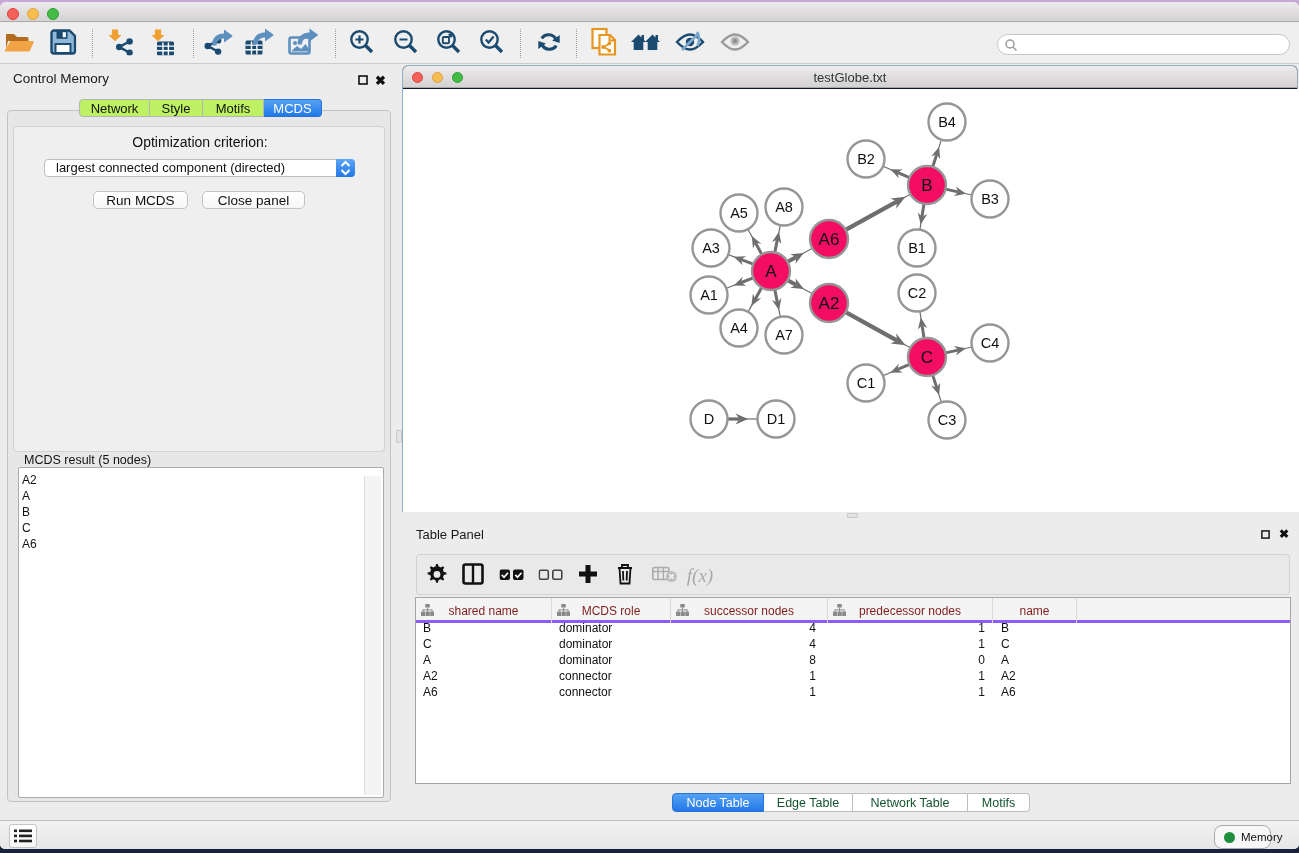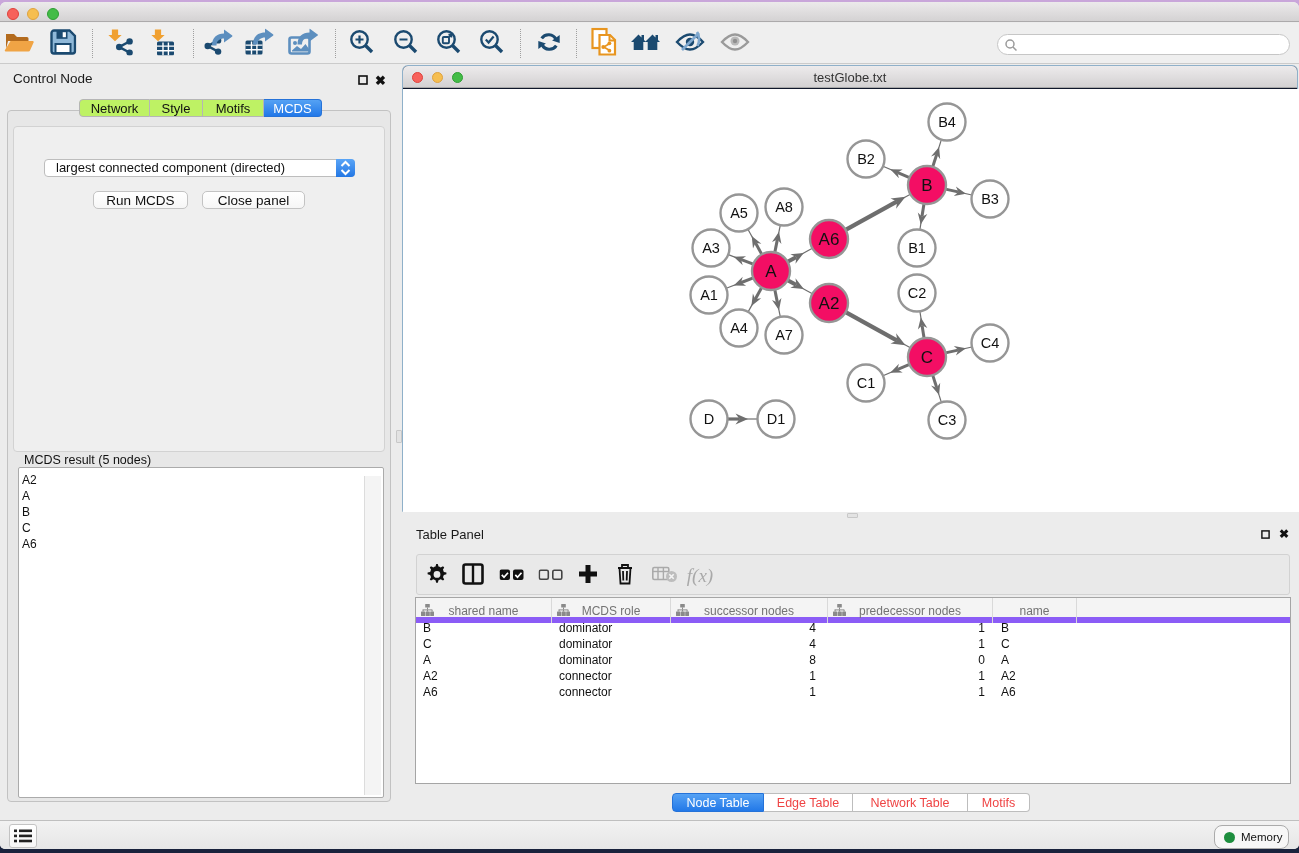--- a/index.html
+++ b/index.html
@@ -28,26 +28,26 @@
 #fs-list { position:absolute; left:0px; top:4px; width:343px; height:319px; font-size:12px; color:#111; line-height:16px; padding-left:3px; }
 #fs-scroll { position:absolute; right:2px; top:8px; width:17px; height:319px; background:#f4f4f4; border-left:1px solid #dcdcdc; }
 .btn { position:absolute; background:linear-gradient(#ffffff,#f6f6f6); border:1px solid #c3c3c3; border-radius:5px; font-size:13.5px; color:#111; display:flex; align-items:center; justify-content:center; }
 #netwin { position:absolute; left:403px; top:64px; width:894px; height:446px; border-radius:5px 5px 2px 2px; box-shadow:0 0 0 1px #8fb0c9; background:#0f172a; }
 #nw-title { position:absolute; left:0; top:0; width:100%; height:22px; background:linear-gradient(#edebec,#d3d1d2); border-bottom:1px solid #a8a8a8; border-radius:5px 5px 0 0; }
 .tl2 { position:absolute; top:6px; width:11px; height:11px; border-radius:50%; }
 #nw-canvas { position:absolute; left:0; top:23px; width:1080px; height:423px; background:#fff; }
 #tpanel { position:absolute; left:395px; top:510px; width:904px; height:308px; background:#ececec; }
 #tp-toolbar { position:absolute; left:21px; top:42px; width:874px; height:41px; background:#e9e9e9; border:1px solid #d2d2d2; border-radius:3px; }
 #tp-table { position:absolute; left:20px; top:85px; width:876px; height:187px; background:#fff; border:1px solid #a5a5a5; }
-#tp-head { position:absolute; left:0; top:0; width:100%; height:25px; background:#f4f4f4; border-bottom:6px solid #8b5cf6; font-size:12px; color:#737373; }
+#tp-head { position:absolute; left:0; top:0; width:100%; height:25px; background:#f4f4f4; border-bottom:3px solid #8b5cf6; font-size:12px; color:#7f1d1d; }
 .th { position:absolute; top:0; height:25px; border-right:1px solid #d9d9d9; display:flex; align-items:center; justify-content:center; gap:5px; }
 .th .ticon { position:absolute; left:5px; top:6px; }
 .td { position:absolute; font-size:12px; color:#111; height:16px; line-height:16px; }
 #tabs2 { position:absolute; left:277px; top:281px; display:flex; }
-.tab2 { height:19px; background:#fff; border:1px solid #bdbdbd; border-left:none; font-size:12.5px; color:#ef4444; display:flex; align-items:center; justify-content:center; }
+.tab2 { height:19px; background:#fff; border:1px solid #bdbdbd; border-left:none; font-size:12.5px; color:#14532d; display:flex; align-items:center; justify-content:center; }
 #statusbar { position:absolute; left:0; top:818px; width:1299px; height:29px; background:linear-gradient(#f2f2f2,#e6e6e6); border-top:1px solid #bfbfbf; }
 </style></head><body>
 <div id="desktop-top"></div>
 <div id="app">
 <div id="titlebar">
  <div class="tl" style="left:7px;background:#f7615b;border:1px solid #de423c"></div>
  <div class="tl" style="left:27px;background:#f6be50;border:1px solid #dfa23f"></div>
  <div class="tl" style="left:47px;background:#43bc47;border:1px solid #2f9e34"></div>
 </div>
 
@@ -193,33 +193,34 @@
 <div class="vsep" style="left:520px"></div>
 <div class="vsep" style="left:576px"></div>
 <div id="searchbox">
         <svg width="14" height="14" viewBox="0 0 14 14" style="position:absolute;left:6px;top:3px">
           <circle cx="6" cy="6" r="4" fill="none" stroke="#9b9b9b" stroke-width="1.5"></circle>
           <line x1="9" y1="9" x2="12.5" y2="12.5" stroke="#9b9b9b" stroke-width="1.5"></line>
         </svg>
       </div>
 </div>
 <div id="cpanel">
-<div class="pnl-title abs" style="left:13px;top:7px;font-size:13.5px">Control Node</div>
+<div class="pnl-title abs" style="left:13px;top:7px;font-size:13.5px">Control Memory</div>
 <div class="winbtn" style="left:358px;top:10px;font-weight:normal"><svg width="10" height="10" viewBox="0 0 10 10">
           <rect x="1" y="1" width="8" height="8" fill="none" stroke="#111" stroke-width="1.6"></rect>
         </svg></div>
 <div class="winbtn" style="left:375px;top:9px;font-size:13px">✖</div>
 <div class="tabrow" style="left:79px;top:35px">
 <div class="tab first" style="width:71px">Network</div>
 <div class="tab" style="width:53px">Style</div>
 <div class="tab" style="width:61px">Motifs</div>
 <div class="tab sel last" style="width:58px">MCDS</div>
 </div>
 <div id="cp-box">
 <div id="cp-inner">
+ <div class="abs" style="left:0;width:372px;top:7px;text-align:center;font-size:14px;color:#111">Optimization criterion:</div>
  <div class="abs" style="left:30px;top:32px;width:311px;height:18px;background:#fff;border:1px solid #bdbdbd;border-radius:4px">
    <div class="abs" style="left:11px;top:0;font-size:13px;color:#111;line-height:16px">largest connected component (directed)</div>
    <div class="abs" style="right:-1px;top:-1px;width:19px;height:18px;border-radius:0 4px 4px 0;background:linear-gradient(#5aa5f7,#2377e4)">
      <svg width="19" height="18" viewBox="0 0 19 18">
                 <path d="M5.5 7 L9.5 3 L13.5 7" fill="none" stroke="#fff" stroke-width="2"></path>
                 <path d="M5.5 11 L9.5 15 L13.5 11" fill="none" stroke="#fff" stroke-width="2"></path>
               </svg>
    </div>
  </div>
  <div class="btn" style="left:79px;top:64px;width:95px;height:18px">Run MCDS</div>
@@ -495,19 +496,19 @@
           <g fill="#222">
             <rect x="0" y="0.5" width="3" height="2.6"></rect>
             <rect x="5" y="0.5" width="13" height="2.6"></rect>
 <rect x="0" y="5.6" width="3" height="2.6"></rect>
             <rect x="5" y="5.6" width="13" height="2.6"></rect>
 <rect x="0" y="10.7" width="3" height="2.6"></rect>
             <rect x="5" y="10.7" width="13" height="2.6"></rect>
           </g>
         </svg>
       </div>
-<div class="abs" style="left:1214px;top:4px;width:75px;height:24px;background:#f7f7f7;border:1px solid #ababab;border-radius:8px">
+<div class="abs" style="left:1214px;top:4px;width:57px;height:24px;background:#f7f7f7;border:1px solid #ababab;border-radius:8px">
  <div class="abs" style="left:9px;top:6px;width:11px;height:11px;border-radius:50%;background:#1e8e3e"></div>
  <div class="abs" style="left:26px;top:5px;font-size:11.5px;color:#111">Memory</div>
 </div>
 </div>
 <div class="abs" style="left:396px;top:428px;width:6px;height:13px;background:#e3e3e3;border:1px solid #c8c8c8;border-radius:1px"></div>
 <div class="abs" style="left:847px;top:511px;width:11px;height:5px;background:#e3e3e3;border:1px solid #c8c8c8;border-radius:1px"></div>
 </div>
 </body></html>

